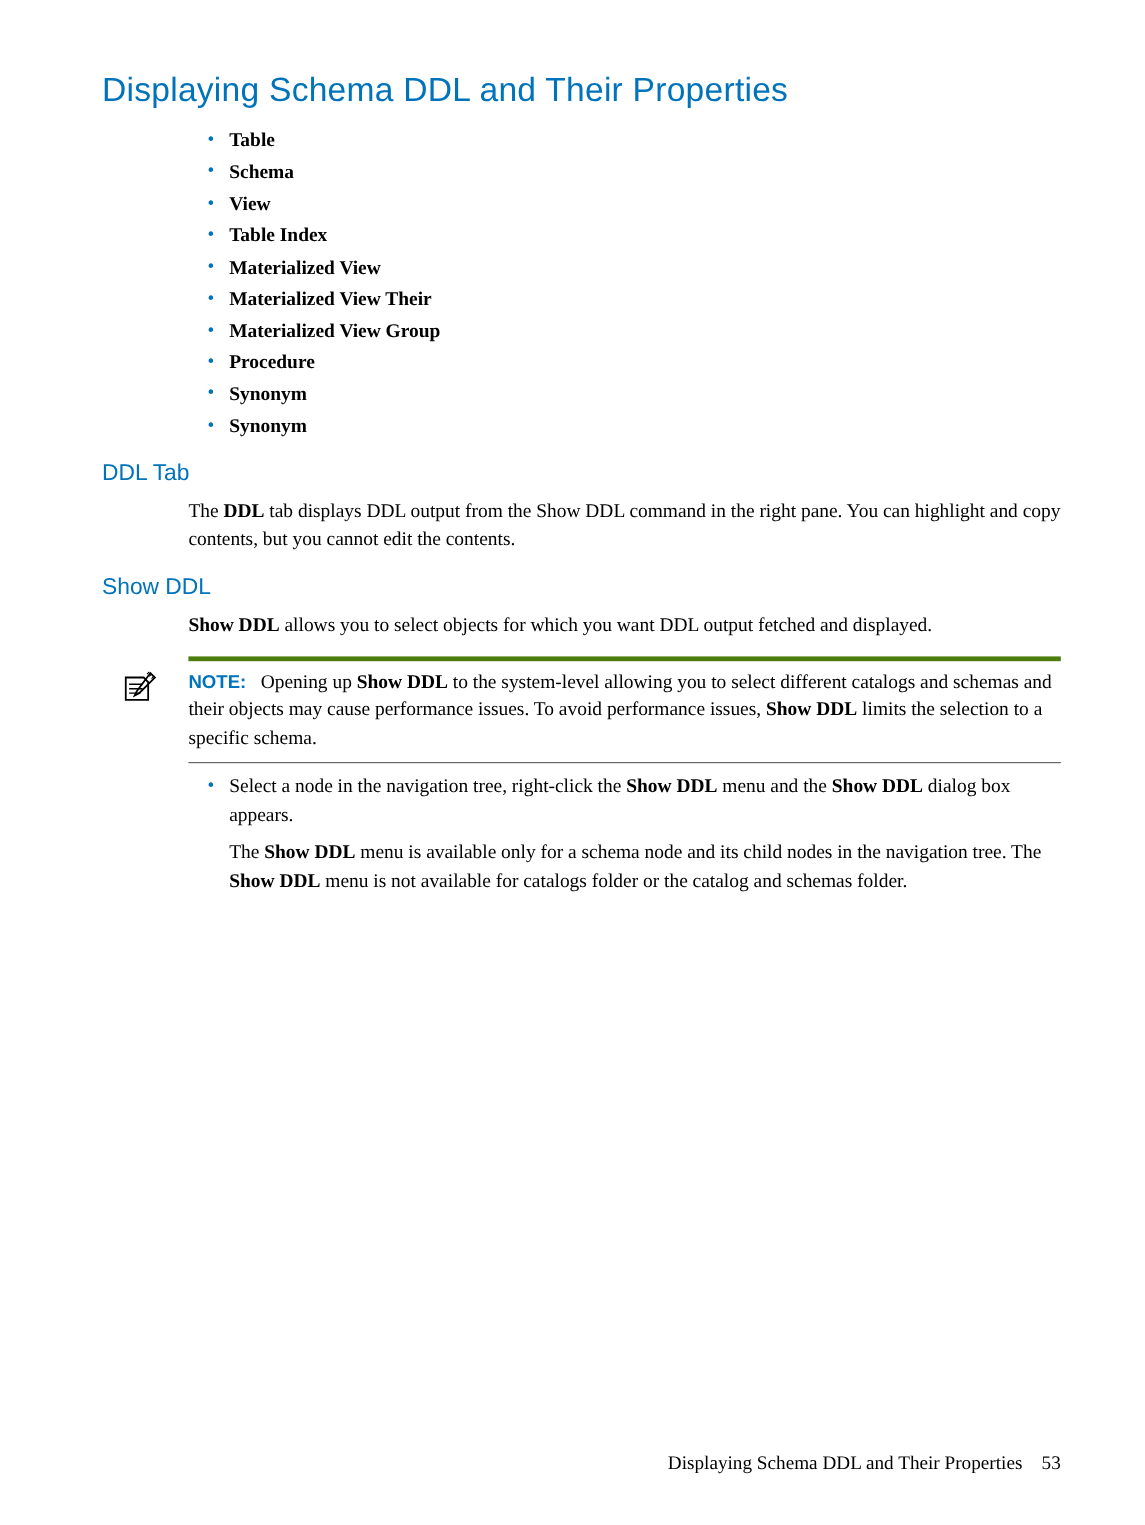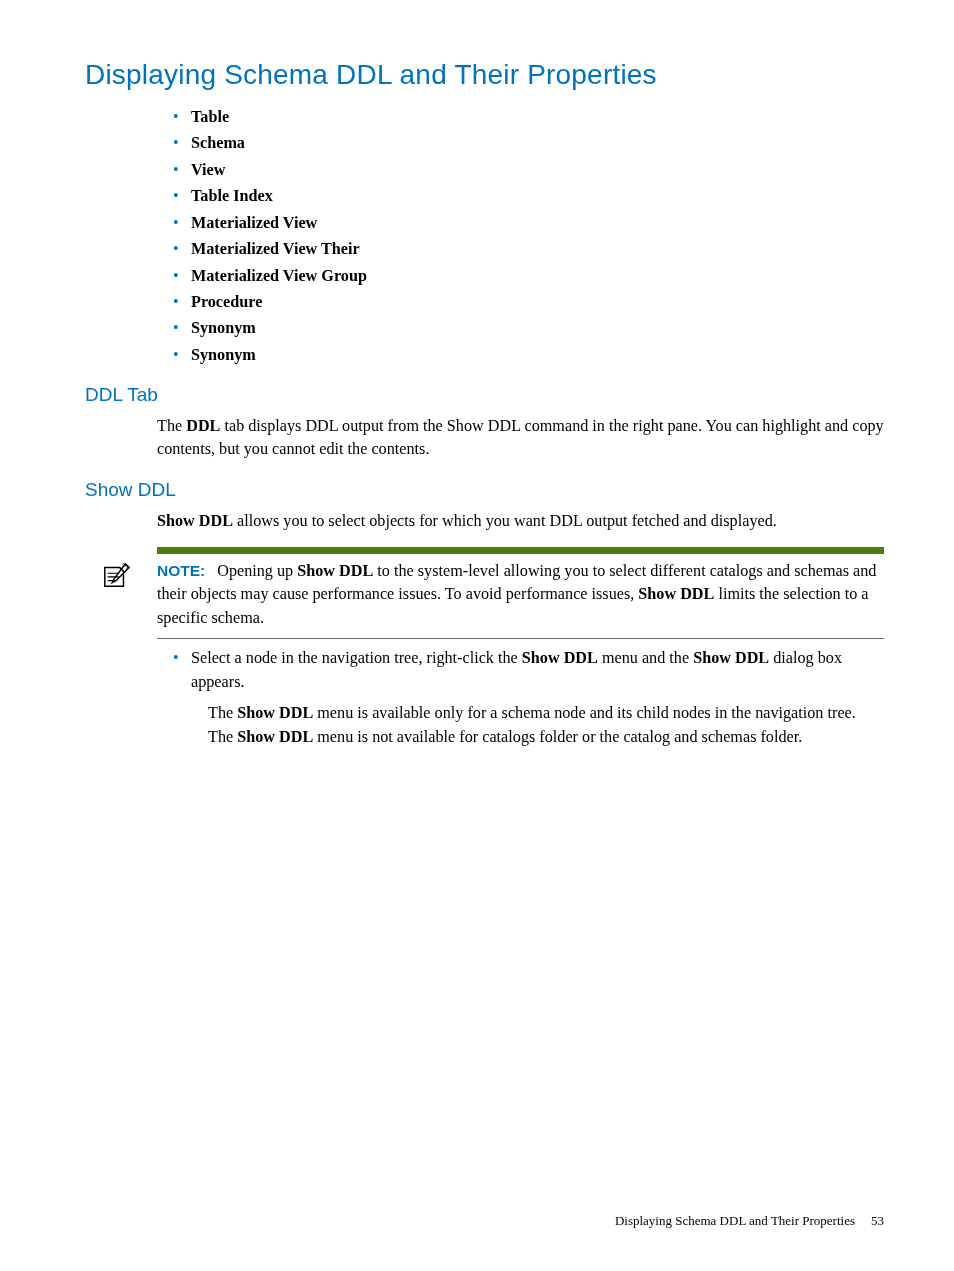--- a/index.html
+++ b/index.html
@@ -54,21 +54,21 @@
     left: -4px;
     color: #0073ba;
     font-size: 16px;
     line-height: 1.4;
   }
   .bold { font-weight: bold; }
   .italic { font-style: italic; }
 
   .note-block {
     margin: 14px 0 8px 72px;
-    border-top: 7px solid #4d7c0f;
+    border-top: 4px solid #4d7c0f;
     border-bottom: 1px solid #666;
     padding: 6px 0 8px 0;
     position: relative;
   }
   .note-icon {
     position: absolute;
     left: -56px;
     top: 8px;
     width: 30px;
     height: 28px;
@@ -78,21 +78,21 @@
     font-weight: bold;
     color: #0073ba;
     font-size: 15.5px;
     margin-right: 12px;
   }
 
   .footer {
     position: absolute;
     bottom: 42px;
     right: 70px;
-    font-size: 13px;
+    font-size: 16px;
   }
   .footer .pagenum { margin-left: 16px; }
 </style>
 </head>
 <body>
 
 <div class="page">
 
   <h1 class="section-title">Displaying Schema DDL and Their Properties</h1>
 
@@ -136,21 +136,21 @@
     </span>
     <p style="margin:0;">
       <span class="note-label">NOTE:</span><span>Opening up </span><span class="bold">Show DDL</span><span> to the system-level allowing you to select different catalogs and schemas and their objects may cause performance issues. To avoid performance issues, </span><span class="bold">Show DDL</span><span> limits the selection to a specific schema.</span>
     </p>
   </div>
 
   <div class="body-indent">
     <ul class="tight">
       <li>
         <span>Select a node in the navigation tree, right-click the </span><span class="bold">Show DDL</span><span> menu and the </span><span class="bold">Show DDL</span><span> dialog box appears.</span>
-        <p style="margin:8px 0 0 17px;">
+        <p style="margin:8px 0 0 0;">
           <span>The </span><span class="bold">Show DDL</span><span> menu is available only for a schema node and its child nodes in the navigation tree. The </span><span class="bold">Show DDL</span><span> menu is not available for catalogs folder or the catalog and schemas folder.</span>
         </p>
       </li>
     </ul>
   </div>
 
 </div>
 
 <div class="footer">
   <span>Displaying Schema DDL and Their Properties</span><span class="pagenum">53</span>

